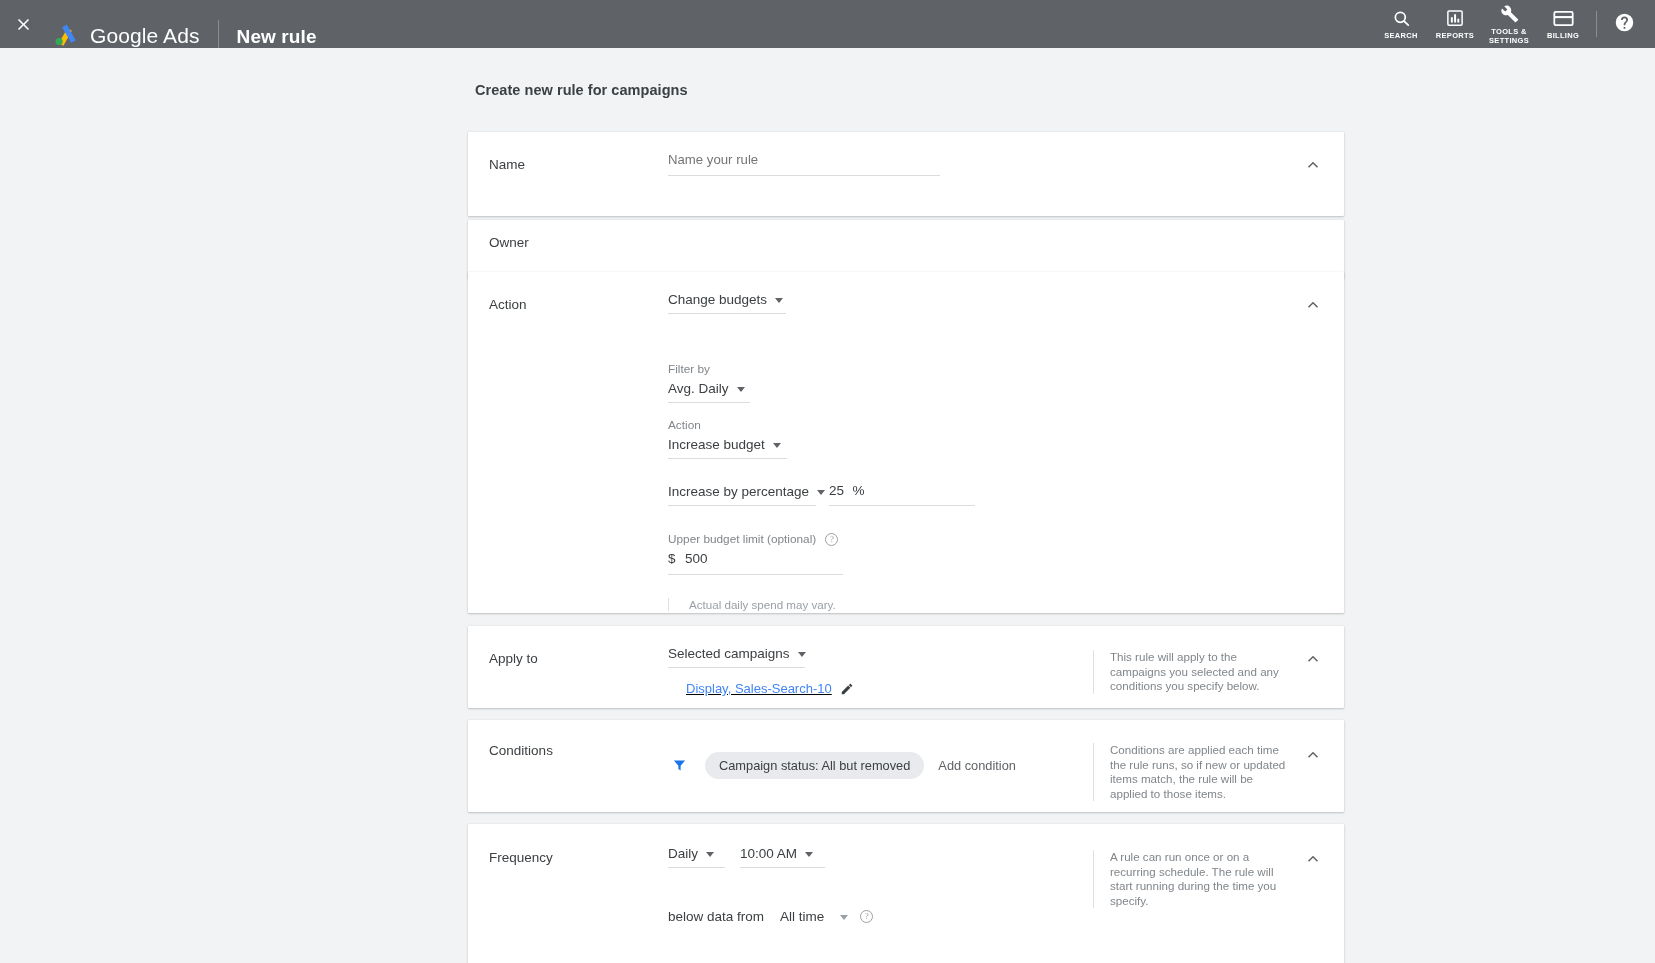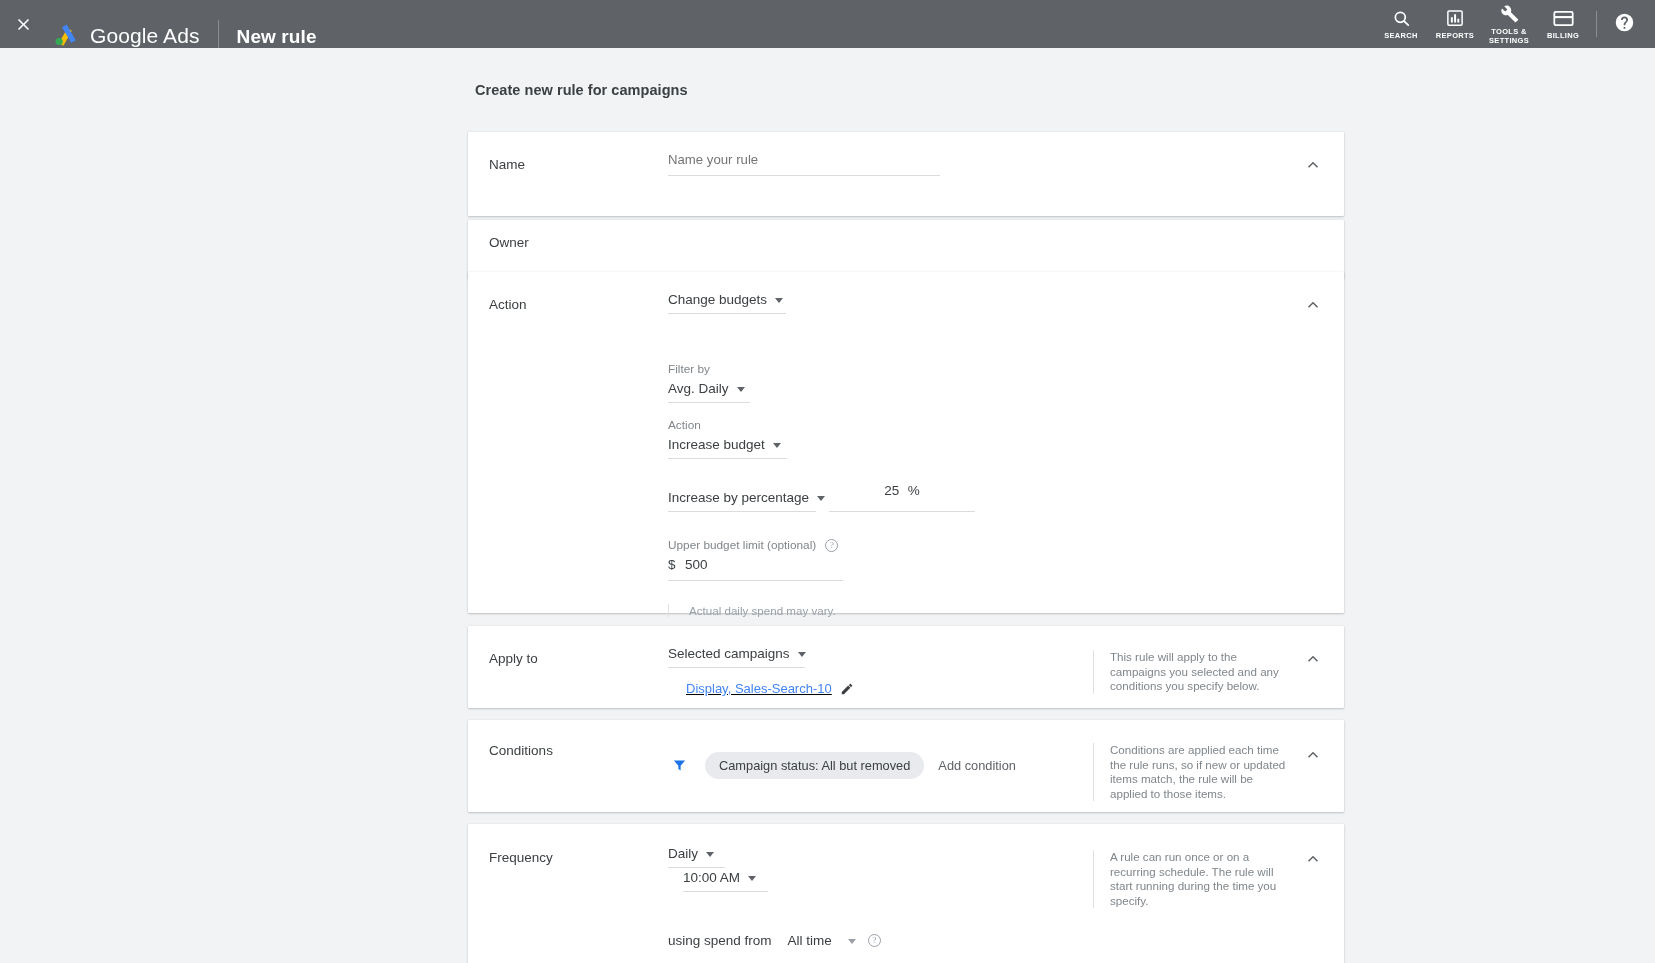--- a/index.html
+++ b/index.html
@@ -305,21 +305,21 @@
       </div>
 
       
       <div style="margin-top:22px; display:flex; align-items:flex-end;">
         <div class="uline" style="width:148px;">
           <div class="sel">
             <span>Increase by percentage</span>
             <i class="caret"></i>
           </div>
         </div>
-        <div class="uline" style="width:146px; margin-left:13px; text-align:center; padding-bottom:12px;">
+        <div class="uline" style="width:146px; margin-left:13px; text-align:left; padding-bottom:6px;">
           <span class="txt">25</span>
           <span class="txt" style="margin-left:4px;">%</span>
         </div>
       </div>
 
       
       <div style="margin-top:26px;">
         <div class="field-label">
           <span>Upper budget limit (optional)</span>
           <span class="help-o" style="margin-left:6px;">?</span>
@@ -396,37 +396,37 @@
           <polyline points="6,15 12,9 18,15"></polyline>
         </svg>
       </span>
     </div>
   </div>
 
   <div class="card" style="top:776px; height:145px;">
     <div class="card-label" style="top:26px;">Frequency</div>
 
     <div class="col-main" style="top:20px;">
-      <div style="display:flex; align-items:flex-start;flex-direction:column;">
+      <div style="display:flex; align-items:flex-end;">
         <div class="uline" style="width:57px;">
           <div class="sel">
             <span>Daily</span>
             <i class="caret"></i>
           </div>
         </div>
         <div class="uline" style="width:85px; margin-left:15px;">
           <div class="sel">
             <span>10:00 AM</span>
             <i class="caret"></i>
           </div>
         </div>
       </div>
 
       <div style="margin-top:41px; display:flex; align-items:center;">
-        <span class="txt">using spend from</span>
+        <span class="txt">below data from</span>
         <div class="sel" style="margin-left:16px; padding-bottom:0;">
           <span>All time</span>
           <i class="caret" style="border-top-color:#9aa0a6; margin-left:16px;"></i>
         </div>
         <span class="help-o" style="margin-left:12px;">?</span>
       </div>
     </div>
 
     <div class="side-note" style="top:26px;">A rule can run once or on a recurring schedule. The rule will start running during the time you specify.</div>
 

